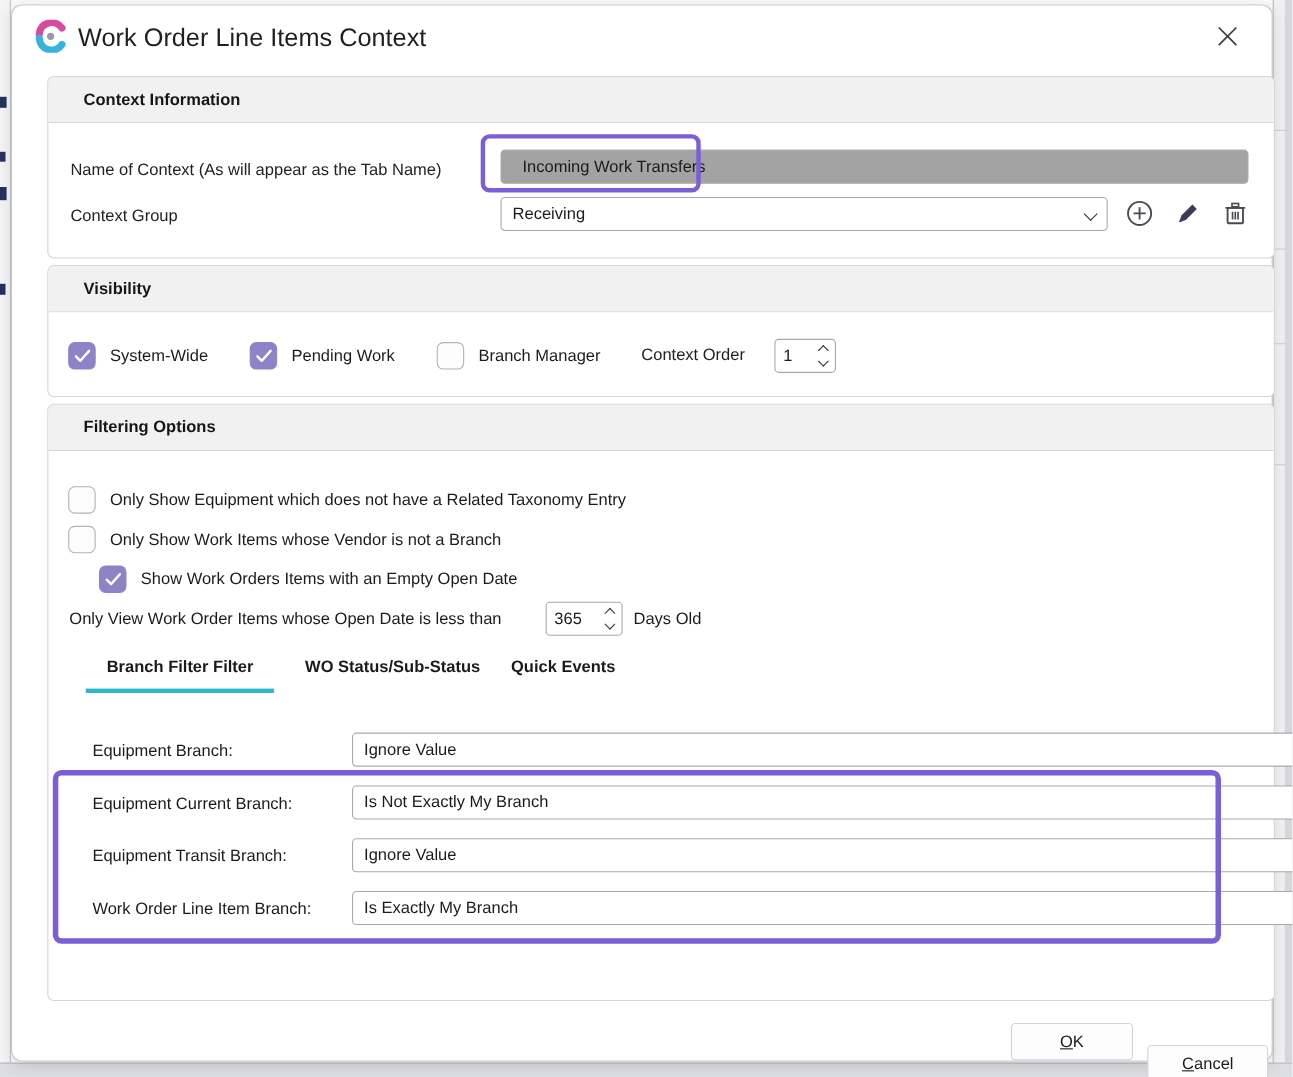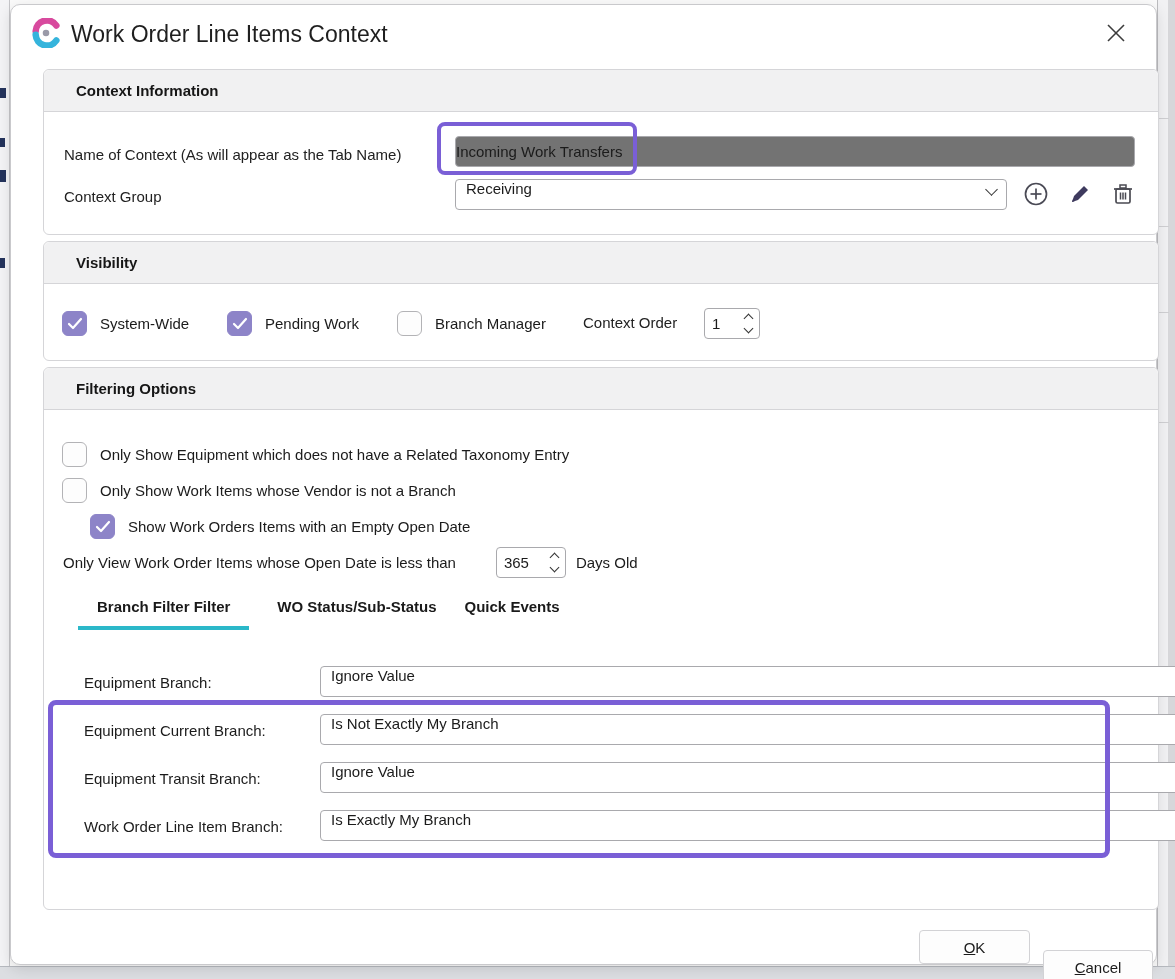--- a/index.html
+++ b/index.html
@@ -26,24 +26,24 @@
   
   .groupbox { position:absolute; left:32px; width:1116px; background:#fff; border:1px solid #d5d5d8; border-radius:6px; }
   .groupbox .ghead { height:42px; background:#f1f1f2; border-bottom:1px solid #d5d5d8; border-radius:6px 6px 0 0;
                      font-weight:bold; font-size:15px; line-height:42px; padding-left:32px; color:#161616; }
   #box-context { top:64px; height:166px; }
   #box-visibility { top:236px; height:120px; }
   #box-filtering { top:362px; height:543px; }
 
   .flabel { position:absolute; font-size:15px; color:#222; white-space:nowrap; }
 
-  .text-input { position:absolute; height:31px; background:#737373; border:1px solid #a9a9ad; border-radius:4px;
-                font-family:"Liberation Sans",sans-serif; font-size:15px; color:#1b1b1b; padding:0 0; }
+  .text-input { position:absolute; height:31px; background:#a3a3a3; border:1px solid #a9a9ad; border-radius:4px;
+                font-family:"Liberation Sans",sans-serif; font-size:15px; color:#1b1b1b; padding:0 19px; }
   .combo { position:absolute; height:31px; background:#fff; border:1px solid #a9a9ad; border-radius:4px;
-           display:flex; align-items:flex-start; padding:0 10px; font-size:15px; cursor:pointer; }
+           display:flex; align-items:center; padding:0 10px; font-size:15px; cursor:pointer; }
   .combo .cval { flex:1; overflow:hidden; white-space:nowrap; }
   .combo .chev { flex:0 0 auto; }
 
   .chev-down { display:inline-block; width:9px; height:9px; border-right:1.6px solid #333; border-bottom:1.6px solid #333;
                transform:rotate(45deg); margin-top:-5px; }
 
   .icon-btn { position:absolute; width:26px; height:26px; cursor:pointer; }
 
   
   .cb { width:25px; height:25px; border:1px solid #b3b3b6; border-radius:6px; background:#fdfdfd; flex:0 0 auto; position:relative; cursor:pointer; }

